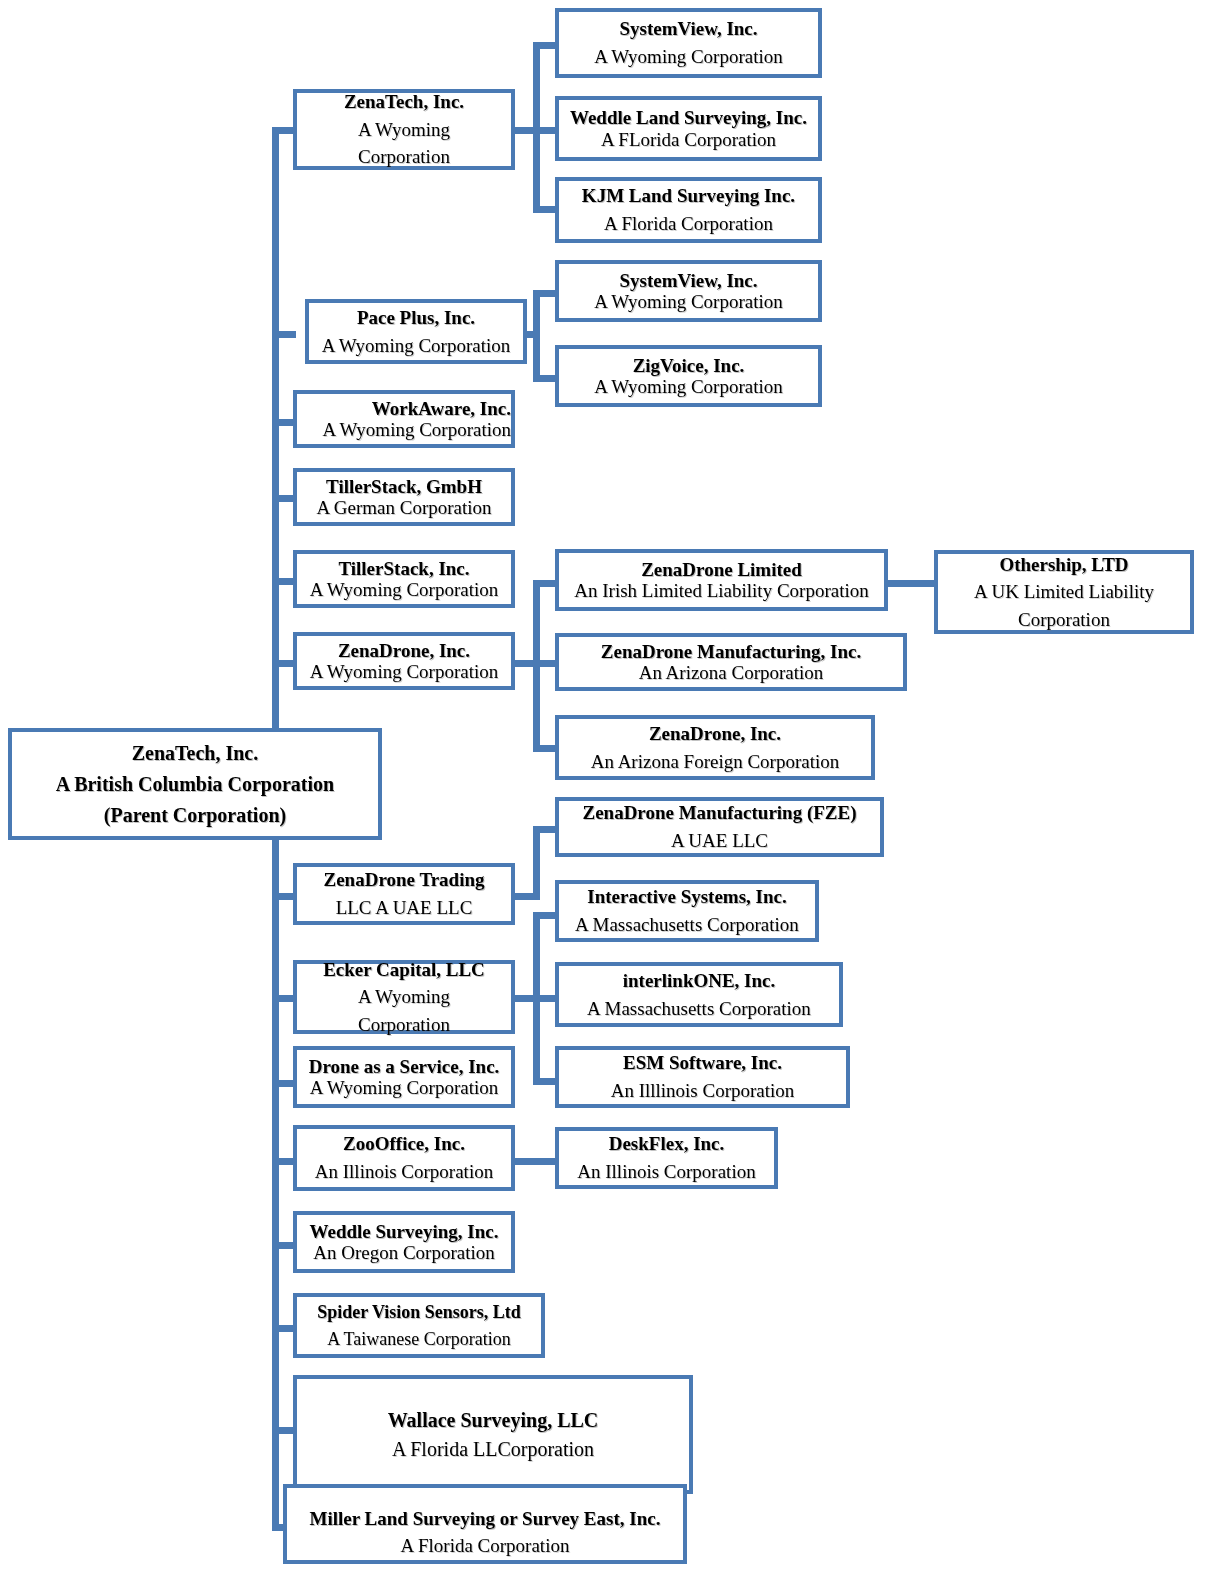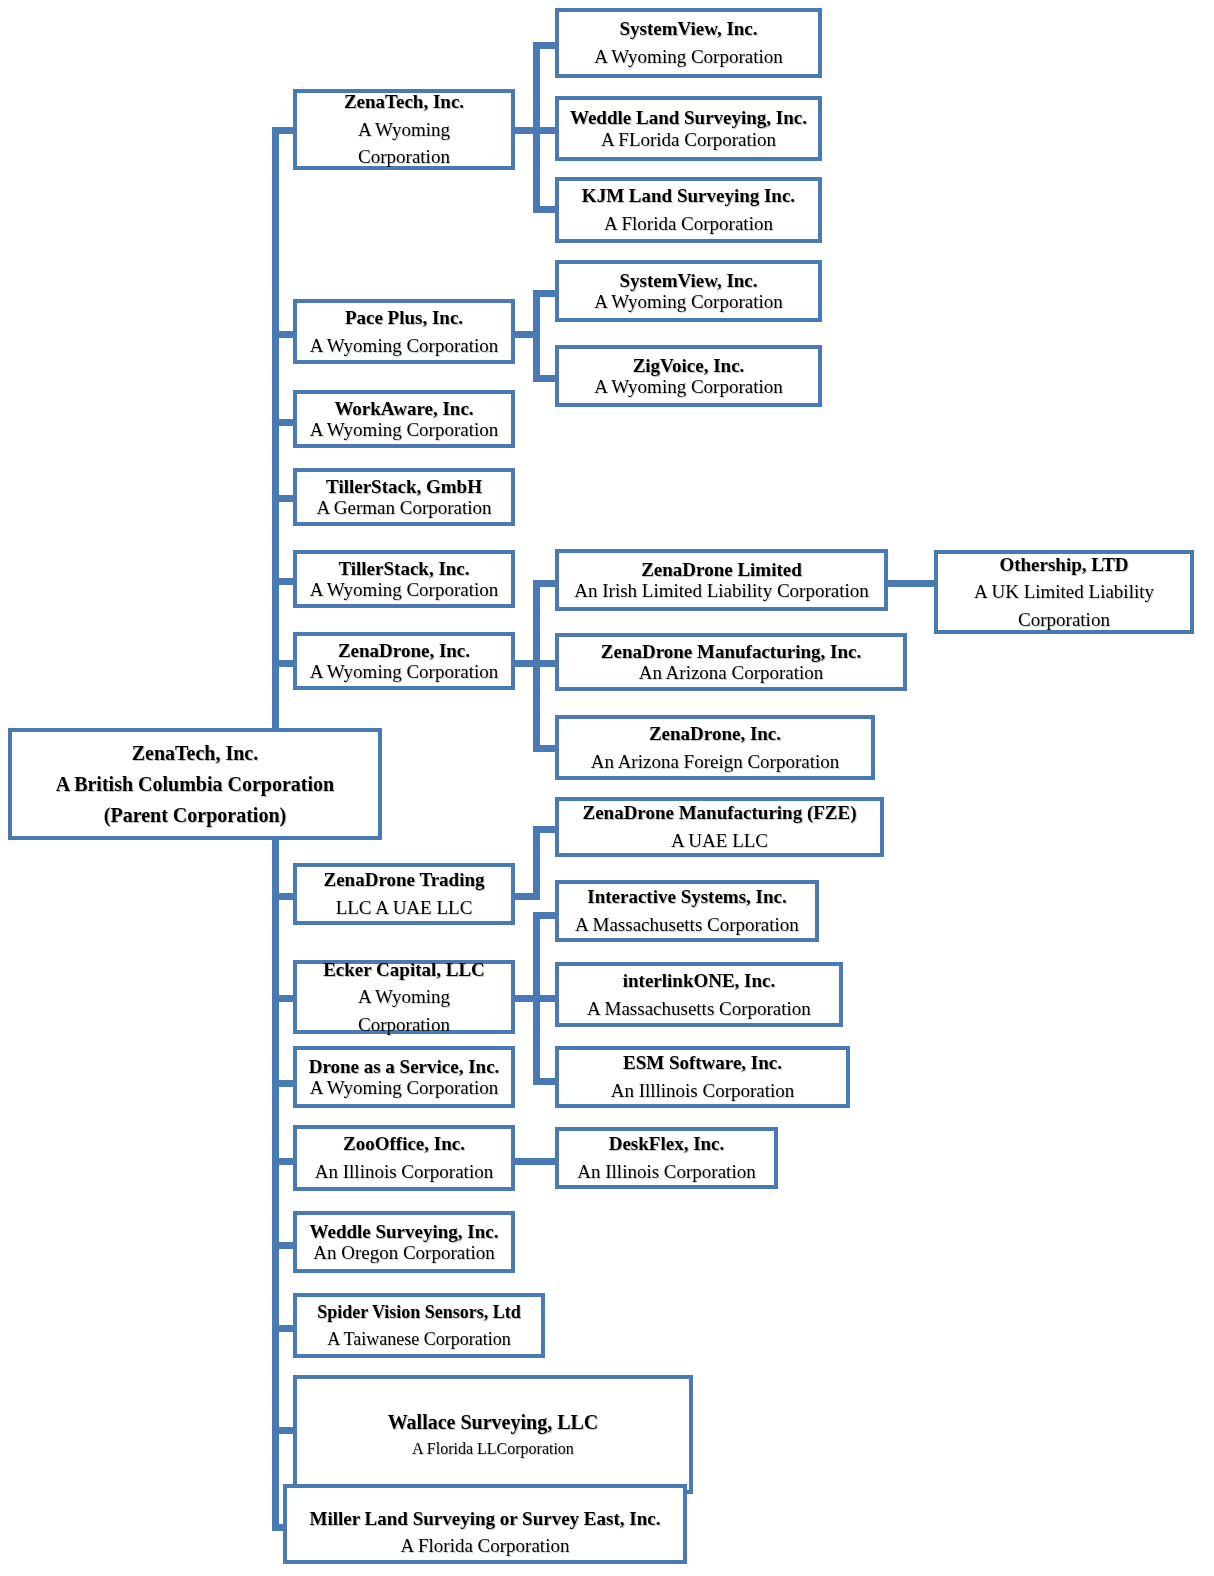--- a/index.html
+++ b/index.html
@@ -33,21 +33,21 @@
   }
   .node .t2{
     font-weight:normal;
     color:#000000;
     font-size:19px;
     text-shadow:1px 1px 0 rgba(120,120,120,.35);
   }
   .node.tight .t1{font-size:18px;}
   .node.tight .t2{font-size:18px;}
   .node.wide .t1{font-size:20px;}
-  .node.wide .t2{font-size:16px;}
+  .node.wide .t2{font-size:20px;}
   .node.root .t1,.node.root .t2{font-weight:bold;font-size:20px;}
   .node.root{line-height:1.55;}
   .node.gap{line-height:1.45;}
   .conn{
     position:absolute;
     background:#4a7ab4;
     z-index:1;
   }
   .conn.h{height:7px;}
   .conn.v{width:7px;}
@@ -111,26 +111,26 @@
     <div class="t1">A British Columbia Corporation</div>
     <div class="t1">(Parent Corporation)</div>
   </div>
 
   <div class="node gap" style="left:293px;top:89px;width:222px;height:81px;">
     <div class="t1">ZenaTech, Inc.</div>
     <div class="t2">A Wyoming</div>
     <div class="t2">Corporation</div>
   </div>
 
-  <div class="node gap" style="left:293px;top:299px;width:222px;height:65px;">
+  <div class="node gap" style="left:305px;top:299px;width:222px;height:65px;">
     <div class="t1">Pace Plus, Inc.</div>
     <div class="t2">A Wyoming Corporation</div>
   </div>
 
-  <div class="node" style="left:293px;top:390px;width:222px;height:58px;">
+  <div class="node" style="left:293px;top:390px;width:222px;height:58px;align-items:flex-end;">
     <div class="t1">WorkAware, Inc.</div>
     <div class="t2">A Wyoming Corporation</div>
   </div>
 
   <div class="node" style="left:293px;top:468px;width:222px;height:58px;">
     <div class="t1">TillerStack, GmbH</div>
     <div class="t2">A German Corporation</div>
   </div>
 
   <div class="node" style="left:293px;top:550px;width:222px;height:58px;">

